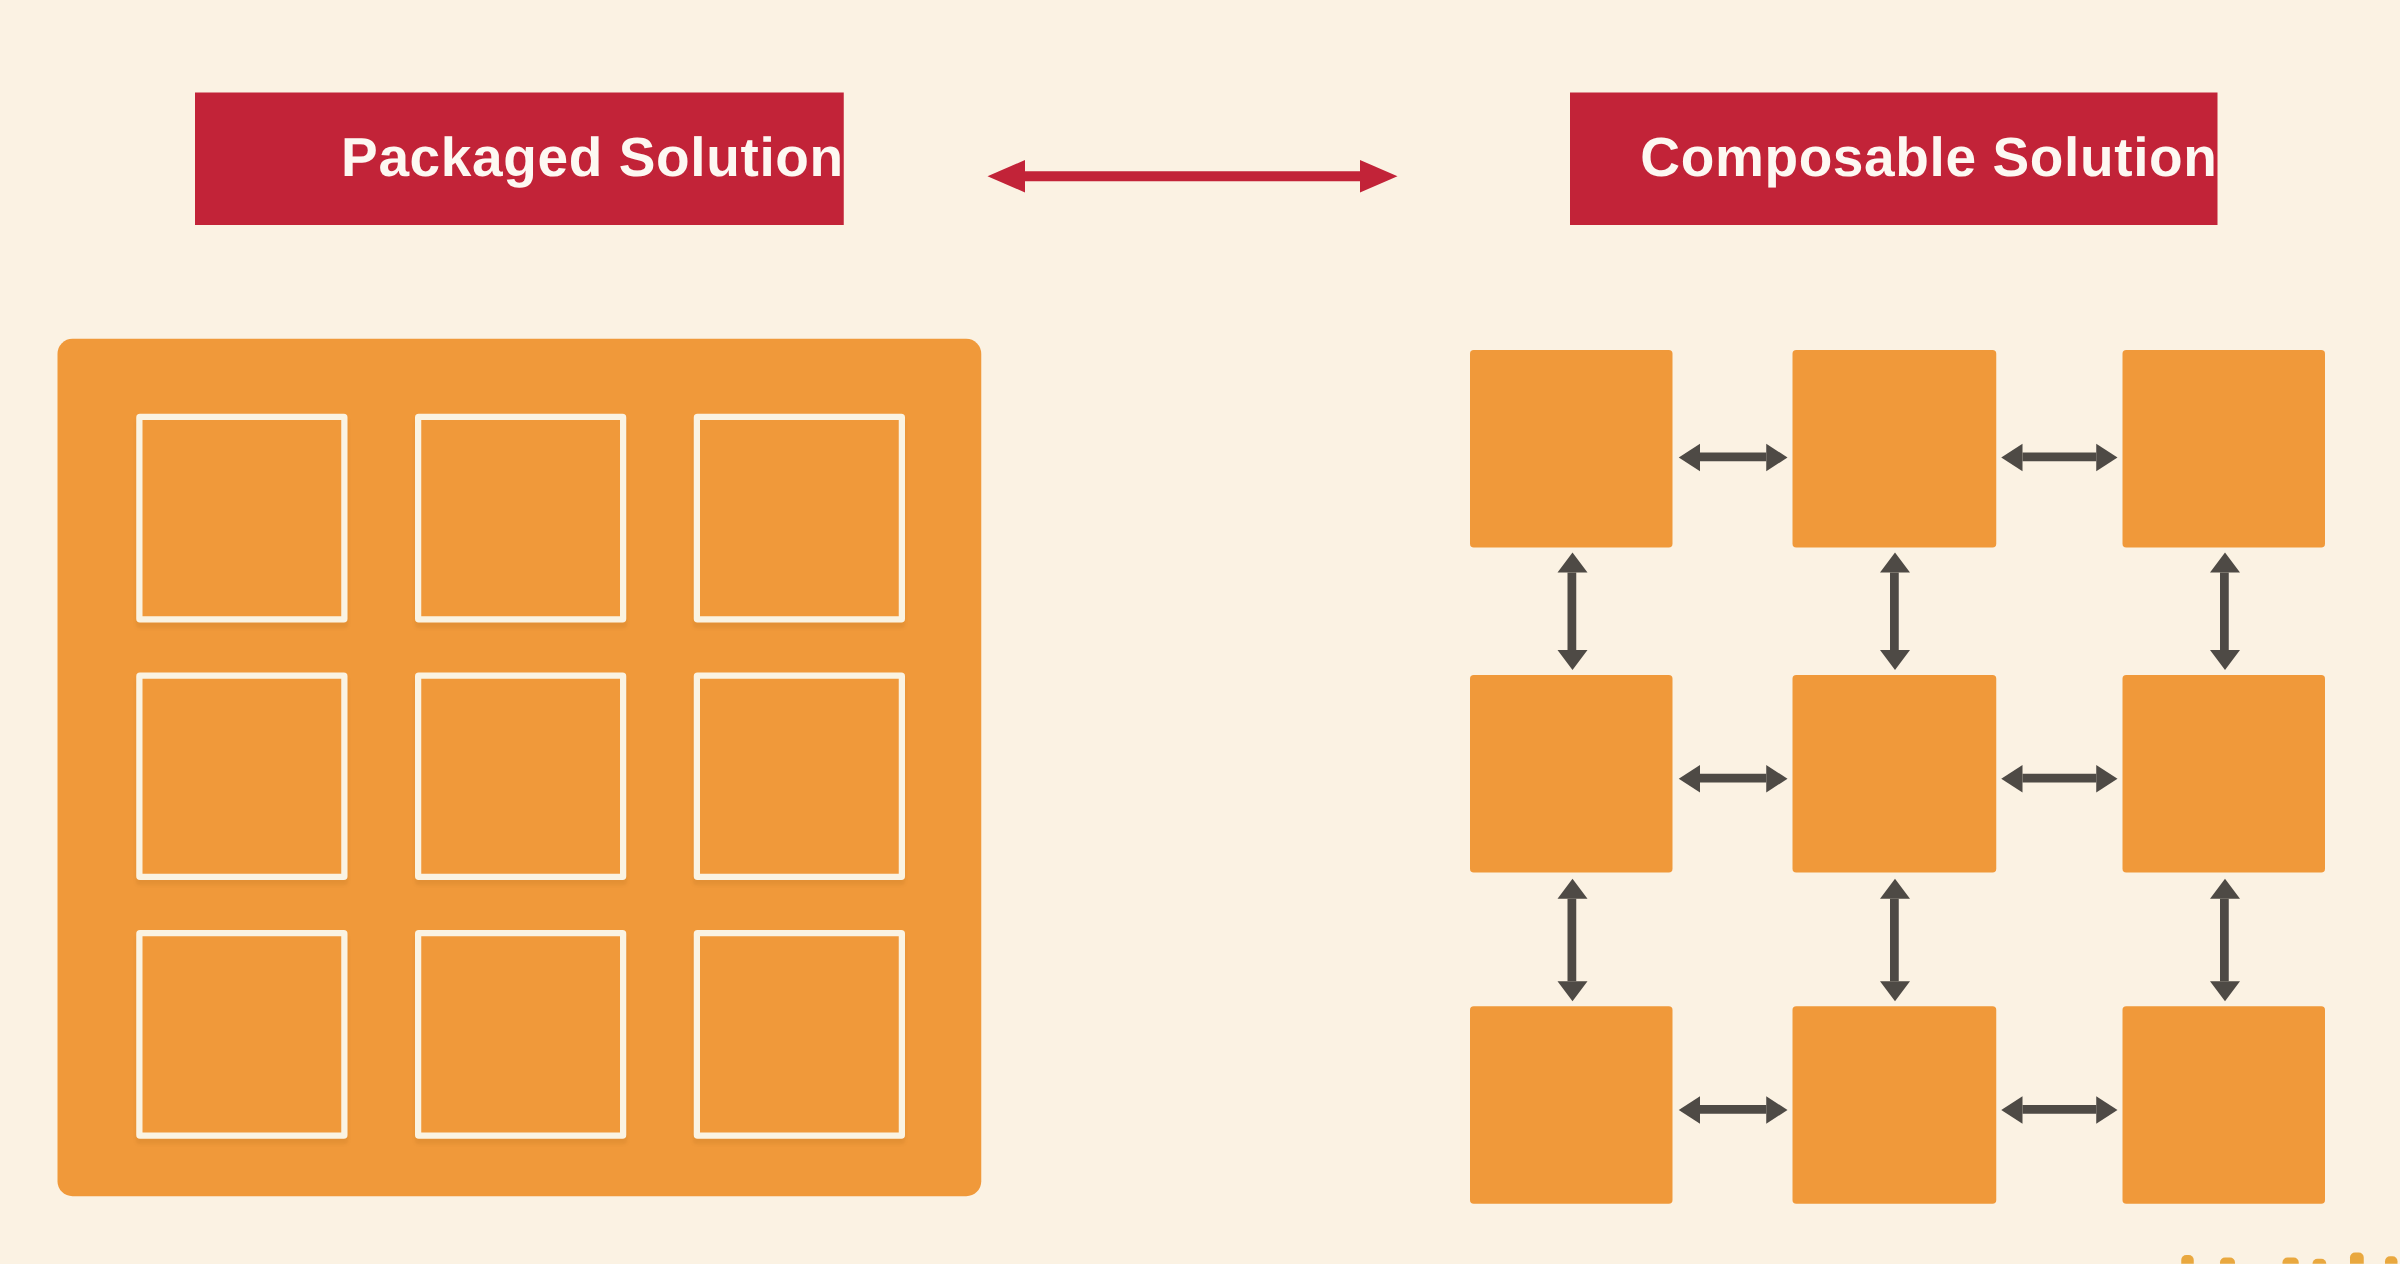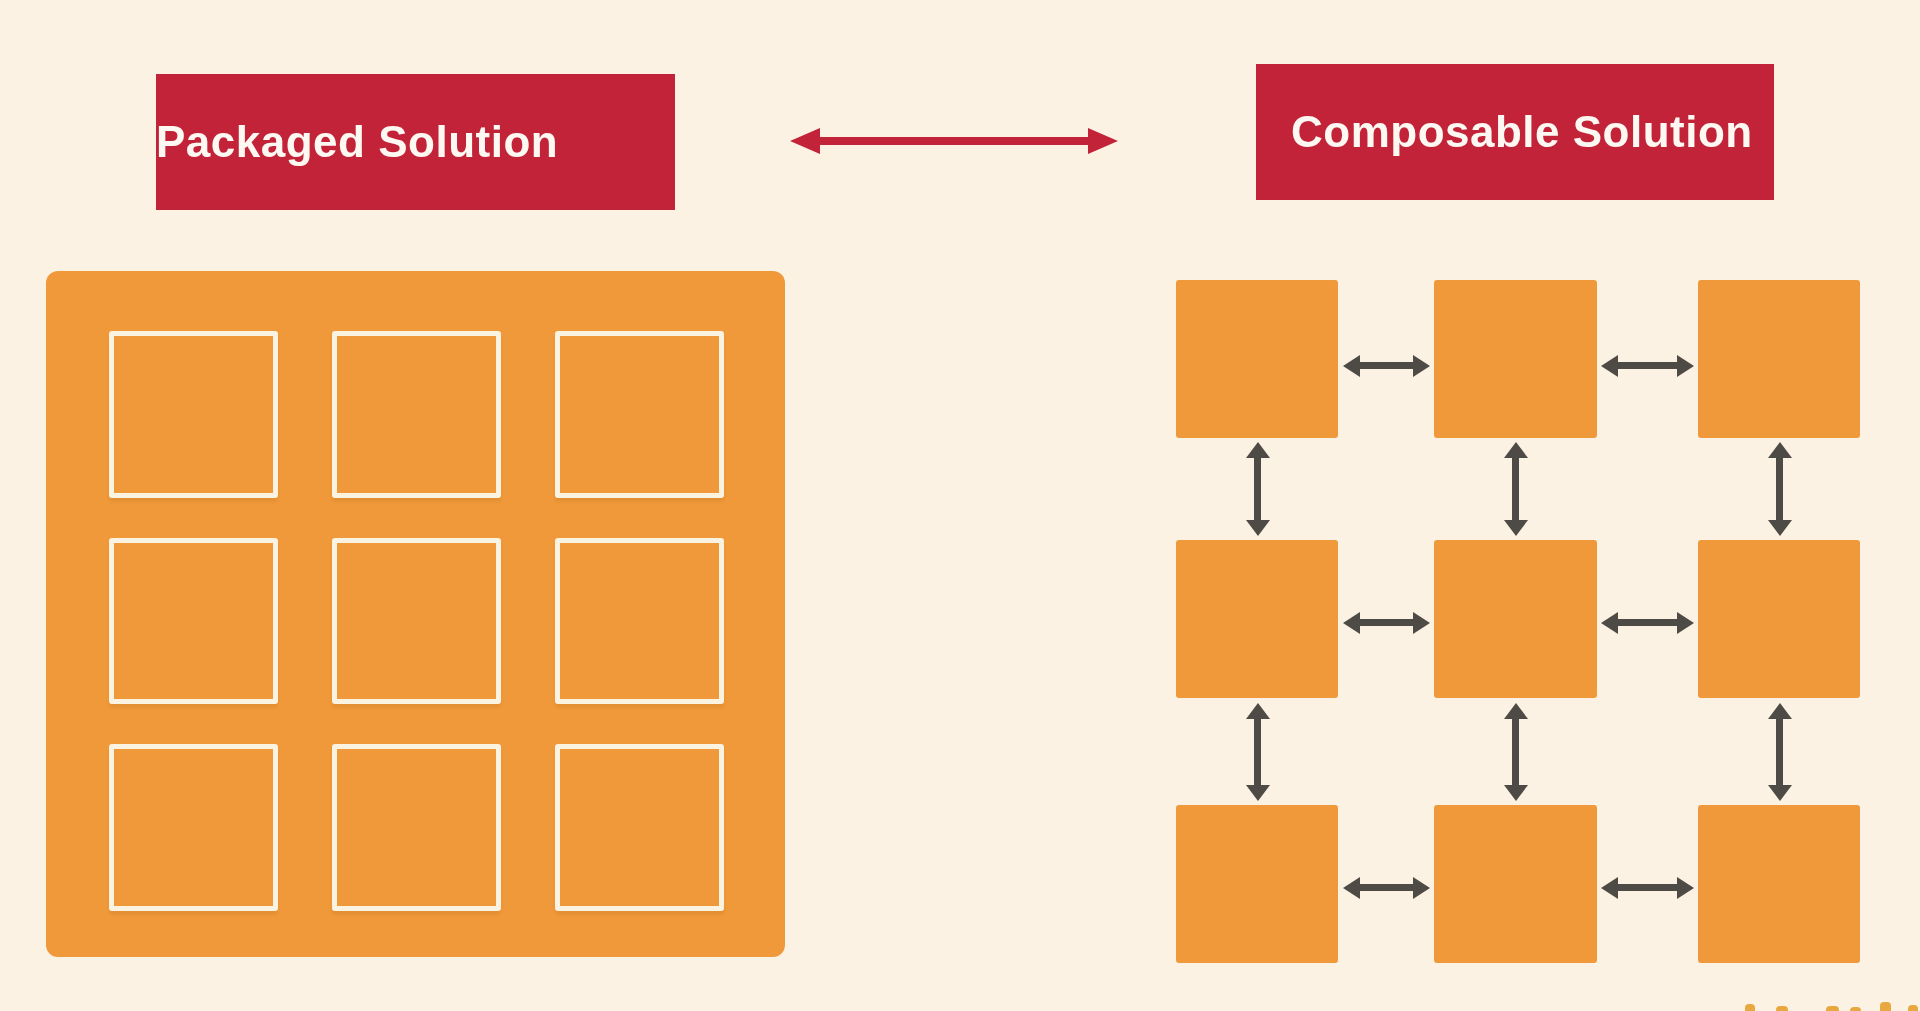--- a/index.html
+++ b/index.html
@@ -20,29 +20,29 @@
   .stage{
     position:relative;
     width:1920px;height:1011px;
     background:var(--cream);
     overflow:hidden;
   }
 
   
   .header-box{
     position:absolute;
-    height:136px;
+    height:106px;
     background:var(--red);
-    display:flex;align-items:center;justify-content:flex-start;
+    display:flex;align-items:center;justify-content:flex-end;
     color:var(--text-light);
     font-size:44px;font-weight:bold;
     letter-spacing:0.5px;
   }
   .header-left{left:156px;top:74px;width:519px;}
-  .header-right{left:1256px;top:64px;width:518px;padding-left:35px;}
+  .header-right{left:1256px;top:74px;width:518px;padding-left:35px;}
 
   
   .arrow-h,.arrow-v{position:absolute;background:var(--arrow-dark);}
   .arrow-h{height:7px;}
   .arrow-h::before,.arrow-h::after{
     content:"";position:absolute;top:50%;transform:translateY(-50%);
     border:11px solid transparent;
   }
   .arrow-h::before{left:-17px;border-right:17px solid var(--arrow-dark);border-left:0;}
   .arrow-h::after{right:-17px;border-left:17px solid var(--arrow-dark);border-right:0;}

